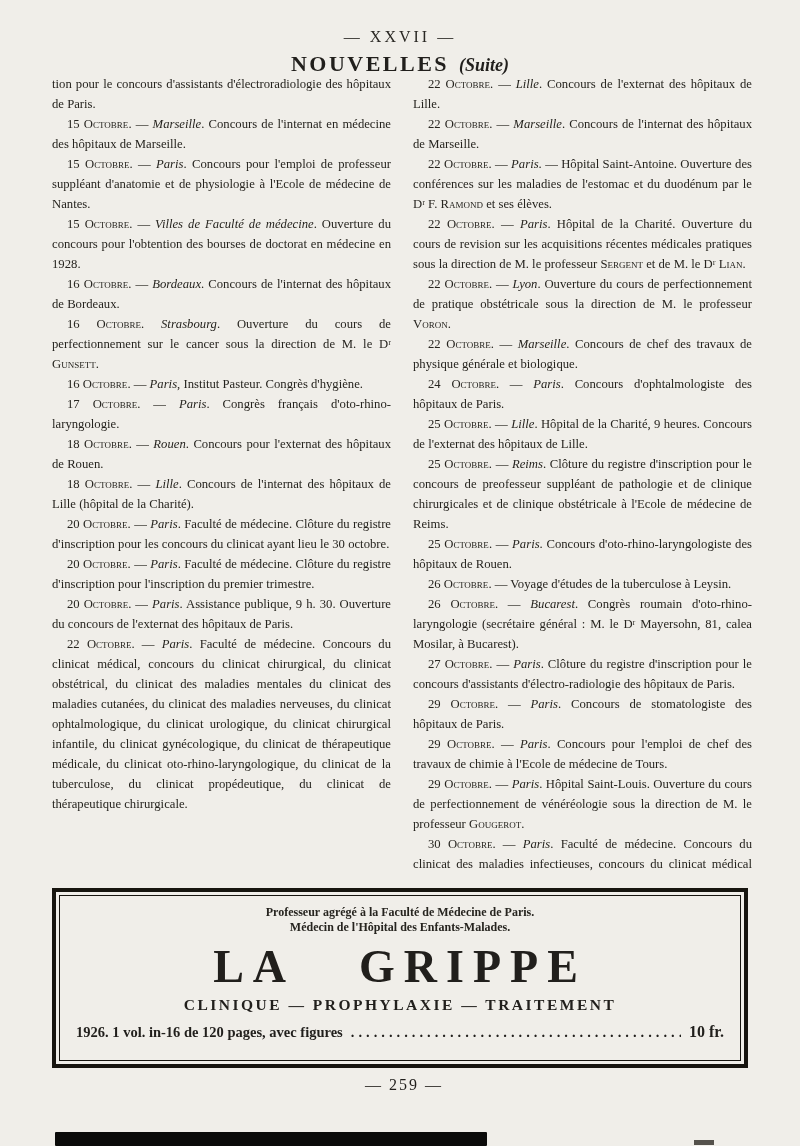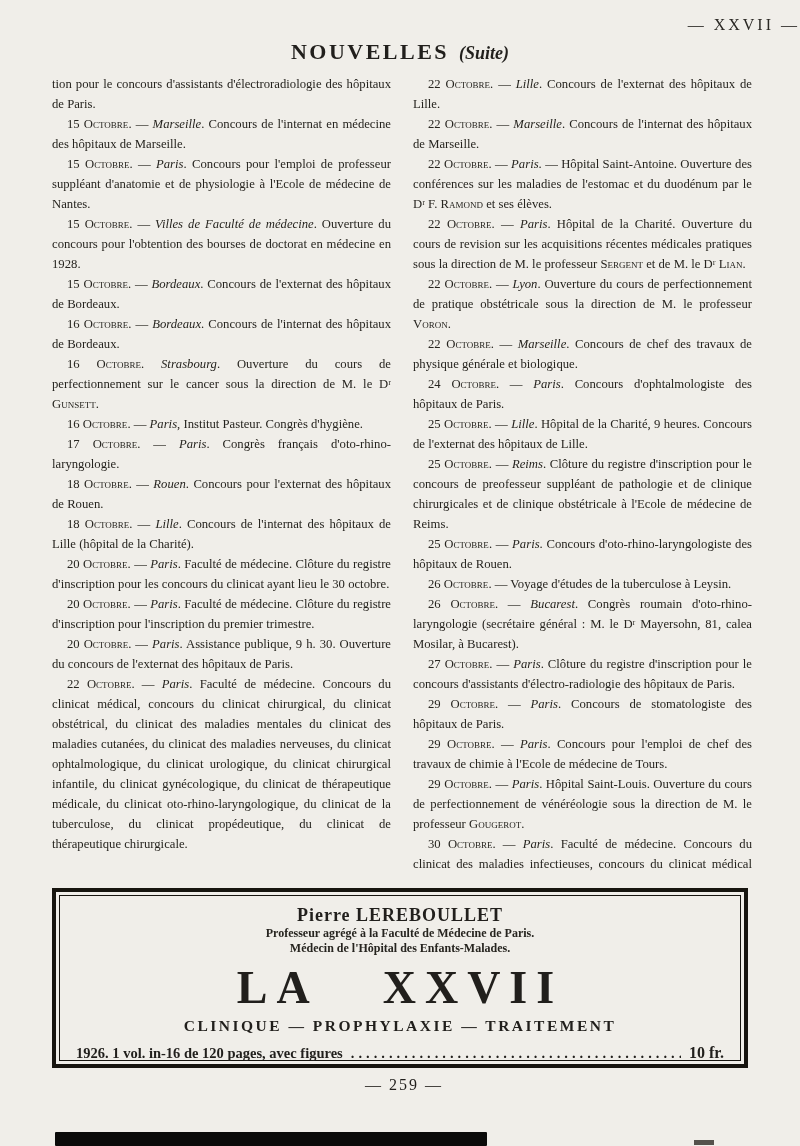--- a/index.html
+++ b/index.html
@@ -3,22 +3,22 @@
 <meta charset="utf-8">
 <style>
   * { margin:0; padding:0; box-sizing:border-box; }
   html,body { width:800px; }
   body { background:#e6e4df; font-family:"Liberation Serif","DejaVu Serif",serif; }
   .page {
     position:relative; width:800px; height:1146px;
     background:#f0eee9; color:#211f1c; overflow:hidden;
   }
   .header-num {
-    padding-top:16px; text-align:right;
-    font-size:16px; letter-spacing:3px; color:#2a2824;
+    padding-top:16px; text-align:center;
+    font-size:16px; letter-spacing:3px; color:#2a2824;margin-top:12px;
   }
   .title-line { text-align:center; margin-top:5px; }
   .title-main { font-weight:bold; font-size:22px; letter-spacing:2.5px; }
   .title-suffix { font-weight:bold; font-style:italic; font-size:18px; margin-left:6px;text-align:center; }
 
   .columns {
     position:absolute; top:74px; left:52px; width:700px; height:804px;
     display:flex; gap:22px; overflow:hidden;
   }
   .col {
@@ -80,21 +80,20 @@
     <span class="title-main">NOUVELLES</span>
     <span class="title-suffix">(Suite)</span>
   </div>
 
   <div class="columns">
     <div class="col">
         <p class="entry noindent"><span>tion pour le concours d'assistants d'électroradiologie des hôpitaux de Paris.</span></p>
         <p class="entry"><span class="sc">15 Octobre</span><span>. — </span><span class="it">Marseille</span><span>. Concours de l'internat en médecine des hôpitaux de Marseille.</span></p>
         <p class="entry"><span class="sc">15 Octobre</span><span>. — </span><span class="it">Paris</span><span>. Concours pour l'emploi de professeur suppléant d'anatomie et de physiologie à l'Ecole de médecine de Nantes.</span></p>
         <p class="entry"><span class="sc">15 Octobre</span><span>. — </span><span class="it">Villes de Faculté de médecine</span><span>. Ouverture du concours pour l'obtention des bourses de doctorat en médecine en 1928.</span></p>
-        <p class="entry"><span class="sc">15 Octobre</span><span>. — </span><span class="it">Bordeaux</span><span>. Concours de l'externat des hôpitaux de Bordeaux.</span></p>
         <p class="entry"><span class="sc">16 Octobre</span><span>. — </span><span class="it">Bordeaux</span><span>. Concours de l'internat des hôpitaux de Bordeaux.</span></p>
         <p class="entry"><span class="sc">16 Octobre</span><span>. </span><span class="it">Strasbourg</span><span>. Ouverture du cours de perfectionnement sur le cancer sous la direction de M. le Dʳ </span><span class="sc">Gunsett</span><span>.</span></p>
         <p class="entry"><span class="sc">16 Octobre</span><span>. — </span><span class="it">Paris</span><span>, Institut Pasteur. Congrès d'hygiène.</span></p>
         <p class="entry"><span class="sc">17 Octobre</span><span>. — </span><span class="it">Paris</span><span>. Congrès français d'oto-rhino-laryngologie.</span></p>
         <p class="entry"><span class="sc">18 Octobre</span><span>. — </span><span class="it">Rouen</span><span>. Concours pour l'externat des hôpitaux de Rouen.</span></p>
         <p class="entry"><span class="sc">18 Octobre</span><span>. — </span><span class="it">Lille</span><span>. Concours de l'internat des hôpitaux de Lille (hôpital de la Charité).</span></p>
         <p class="entry"><span class="sc">20 Octobre</span><span>. — </span><span class="it">Paris</span><span>. Faculté de médecine. Clôture du registre d'inscription pour les concours du clinicat ayant lieu le 30 octobre.</span></p>
         <p class="entry"><span class="sc">20 Octobre</span><span>. — </span><span class="it">Paris</span><span>. Faculté de médecine. Clôture du registre d'inscription pour l'inscription du premier trimestre.</span></p>
         <p class="entry"><span class="sc">20 Octobre</span><span>. — </span><span class="it">Paris</span><span>. Assistance publique, 9 h. 30. Ouverture du concours de l'externat des hôpitaux de Paris.</span></p>
         <p class="entry"><span class="sc">22 Octobre</span><span>. — </span><span class="it">Paris</span><span>. Faculté de médecine. Concours du clinicat médical, concours du clinicat chirurgical, du clinicat obstétrical, du clinicat des maladies mentales du clinicat des maladies cutanées, du clinicat des maladies nerveuses, du clinicat ophtalmologique, du clinicat urologique, du clinicat chirurgical infantile, du clinicat gynécologique, du clinicat de thérapeutique médicale, du clinicat oto-rhino-laryngologique, du clinicat de la tuberculose, du clinicat propédeutique, du clinicat de thérapeutique chirurgicale.</span></p>
@@ -116,24 +115,23 @@
         <p class="entry"><span class="sc">29 Octobre</span><span>. — </span><span class="it">Paris</span><span>. Concours de stomatologiste des hôpitaux de Paris.</span></p>
         <p class="entry"><span class="sc">29 Octobre</span><span>. — </span><span class="it">Paris</span><span>. Concours pour l'emploi de chef des travaux de chimie à l'Ecole de médecine de Tours.</span></p>
         <p class="entry"><span class="sc">29 Octobre</span><span>. — </span><span class="it">Paris</span><span>. Hôpital Saint-Louis. Ouverture du cours de perfectionnement de vénéréologie sous la direction de M. le professeur </span><span class="sc">Gougerot</span><span>.</span></p>
         <p class="entry"><span class="sc">30 Octobre</span><span>. — </span><span class="it">Paris</span><span>. Faculté de médecine. Concours du clinicat des maladies infectieuses, concours du clinicat médical infantile, concours du clinicat de la première enfance.</span></p>
         <p class="entry"><span class="sc">31 Octobre</span><span>. — </span><span class="it">Rouen</span><span>. Dernier délai d'inscription pour le concours de l'internat des hôpitaux de Rouen.</span></p>
       </div>
   </div>
 
   <div class="ad">
     <div class="ad-inner">
-      <div class="ad-author">Pierre LEREBOULLET</div>
       <div class="ad-aff">Professeur agrégé à la Faculté de Médecine de Paris.</div>
       <div class="ad-aff">Médecin de l'Hôpital des Enfants-Malades.</div>
-      <div class="ad-title">LA XXVII</div>
+      <div class="ad-title">LA GRIPPE</div>
       <div class="ad-tagline">CLINIQUE — PROPHYLAXIE — TRAITEMENT</div>
       <div class="ad-bottom">
         <span class="ad-edition">1926. 1 vol. in-16 de 120 pages, avec figures</span>
         <span class="ad-leader">.......................................................................................</span>
         <span class="ad-price">10 fr.</span>
       </div>
     </div>
   </div>
 
   <div class="footer-num">— 259 —</div>

